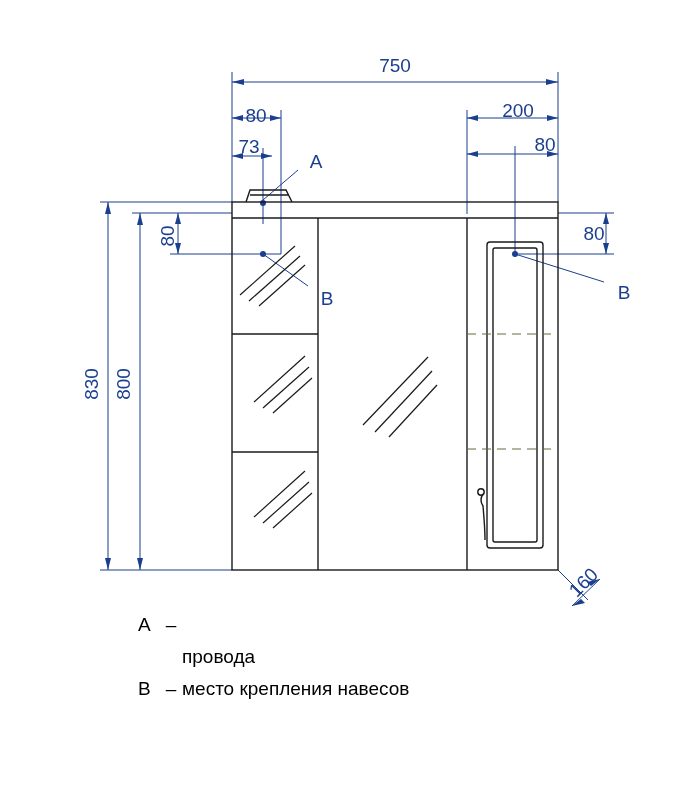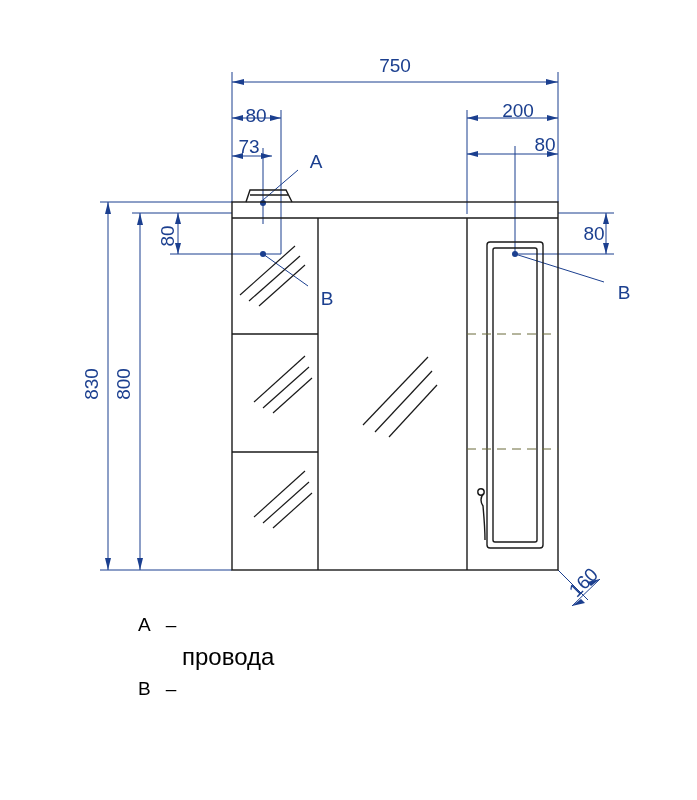--- a/index.html
+++ b/index.html
@@ -27,21 +27,21 @@
     white-space: pre;
   }
   .legend-row .key {
     width: 22px;
     text-align: left;
     margin-left: 138px;
   }
   .legend-row .dash { width: 22px; text-align: center; }
   .legend-row .txt { }
   .legend-cont {
-    font-size: 24px;
+    font-size: 19px;
     color: #000000;
     line-height: 30px;
     margin-left: 182px;
     white-space: pre;
   }
 </style>
 </head>
 <body>
 
 <div id="stage">
@@ -182,14 +182,15 @@
 
 <div class="legend">
   <div class="legend-row">
     <span class="key">A</span>
     <span class="dash">–</span>
   </div>
   <div class="legend-cont">провода</div>
   <div class="legend-row">
     <span class="key">B</span>
     <span class="dash">–</span>
+    <span class="txt">место крепления навесов</span>
   </div>
 </div>
 
 </body></html>

